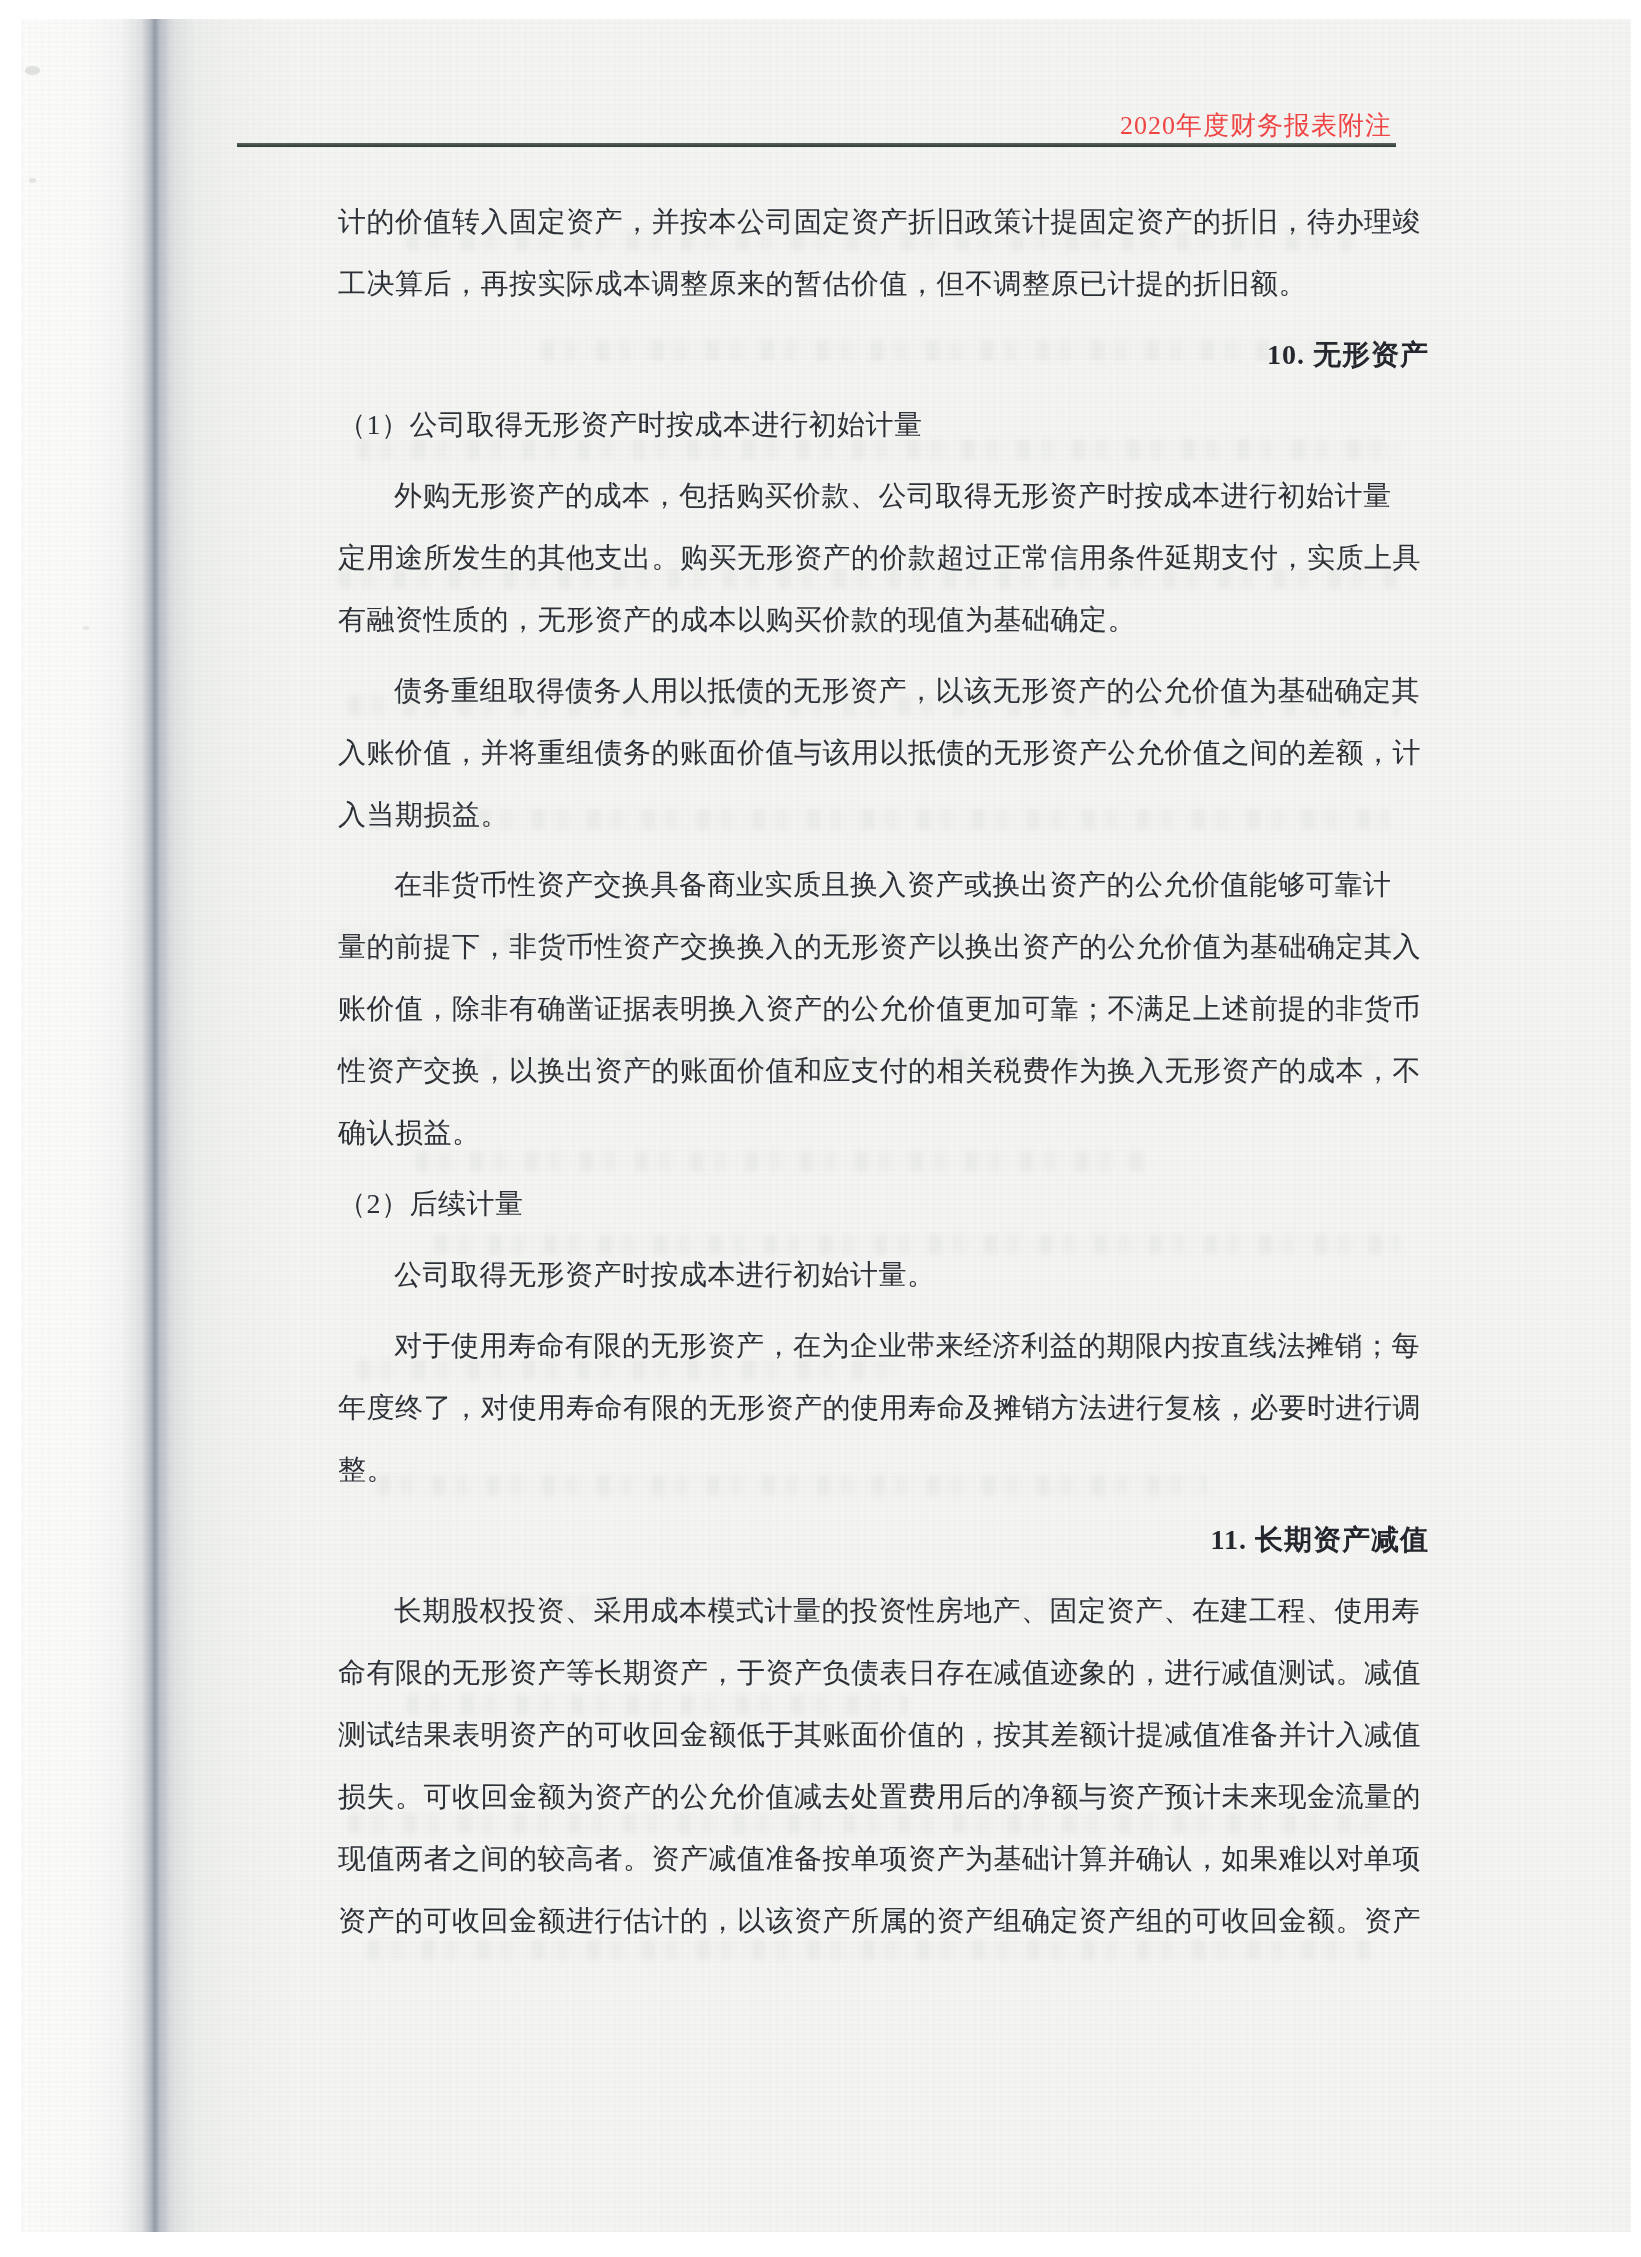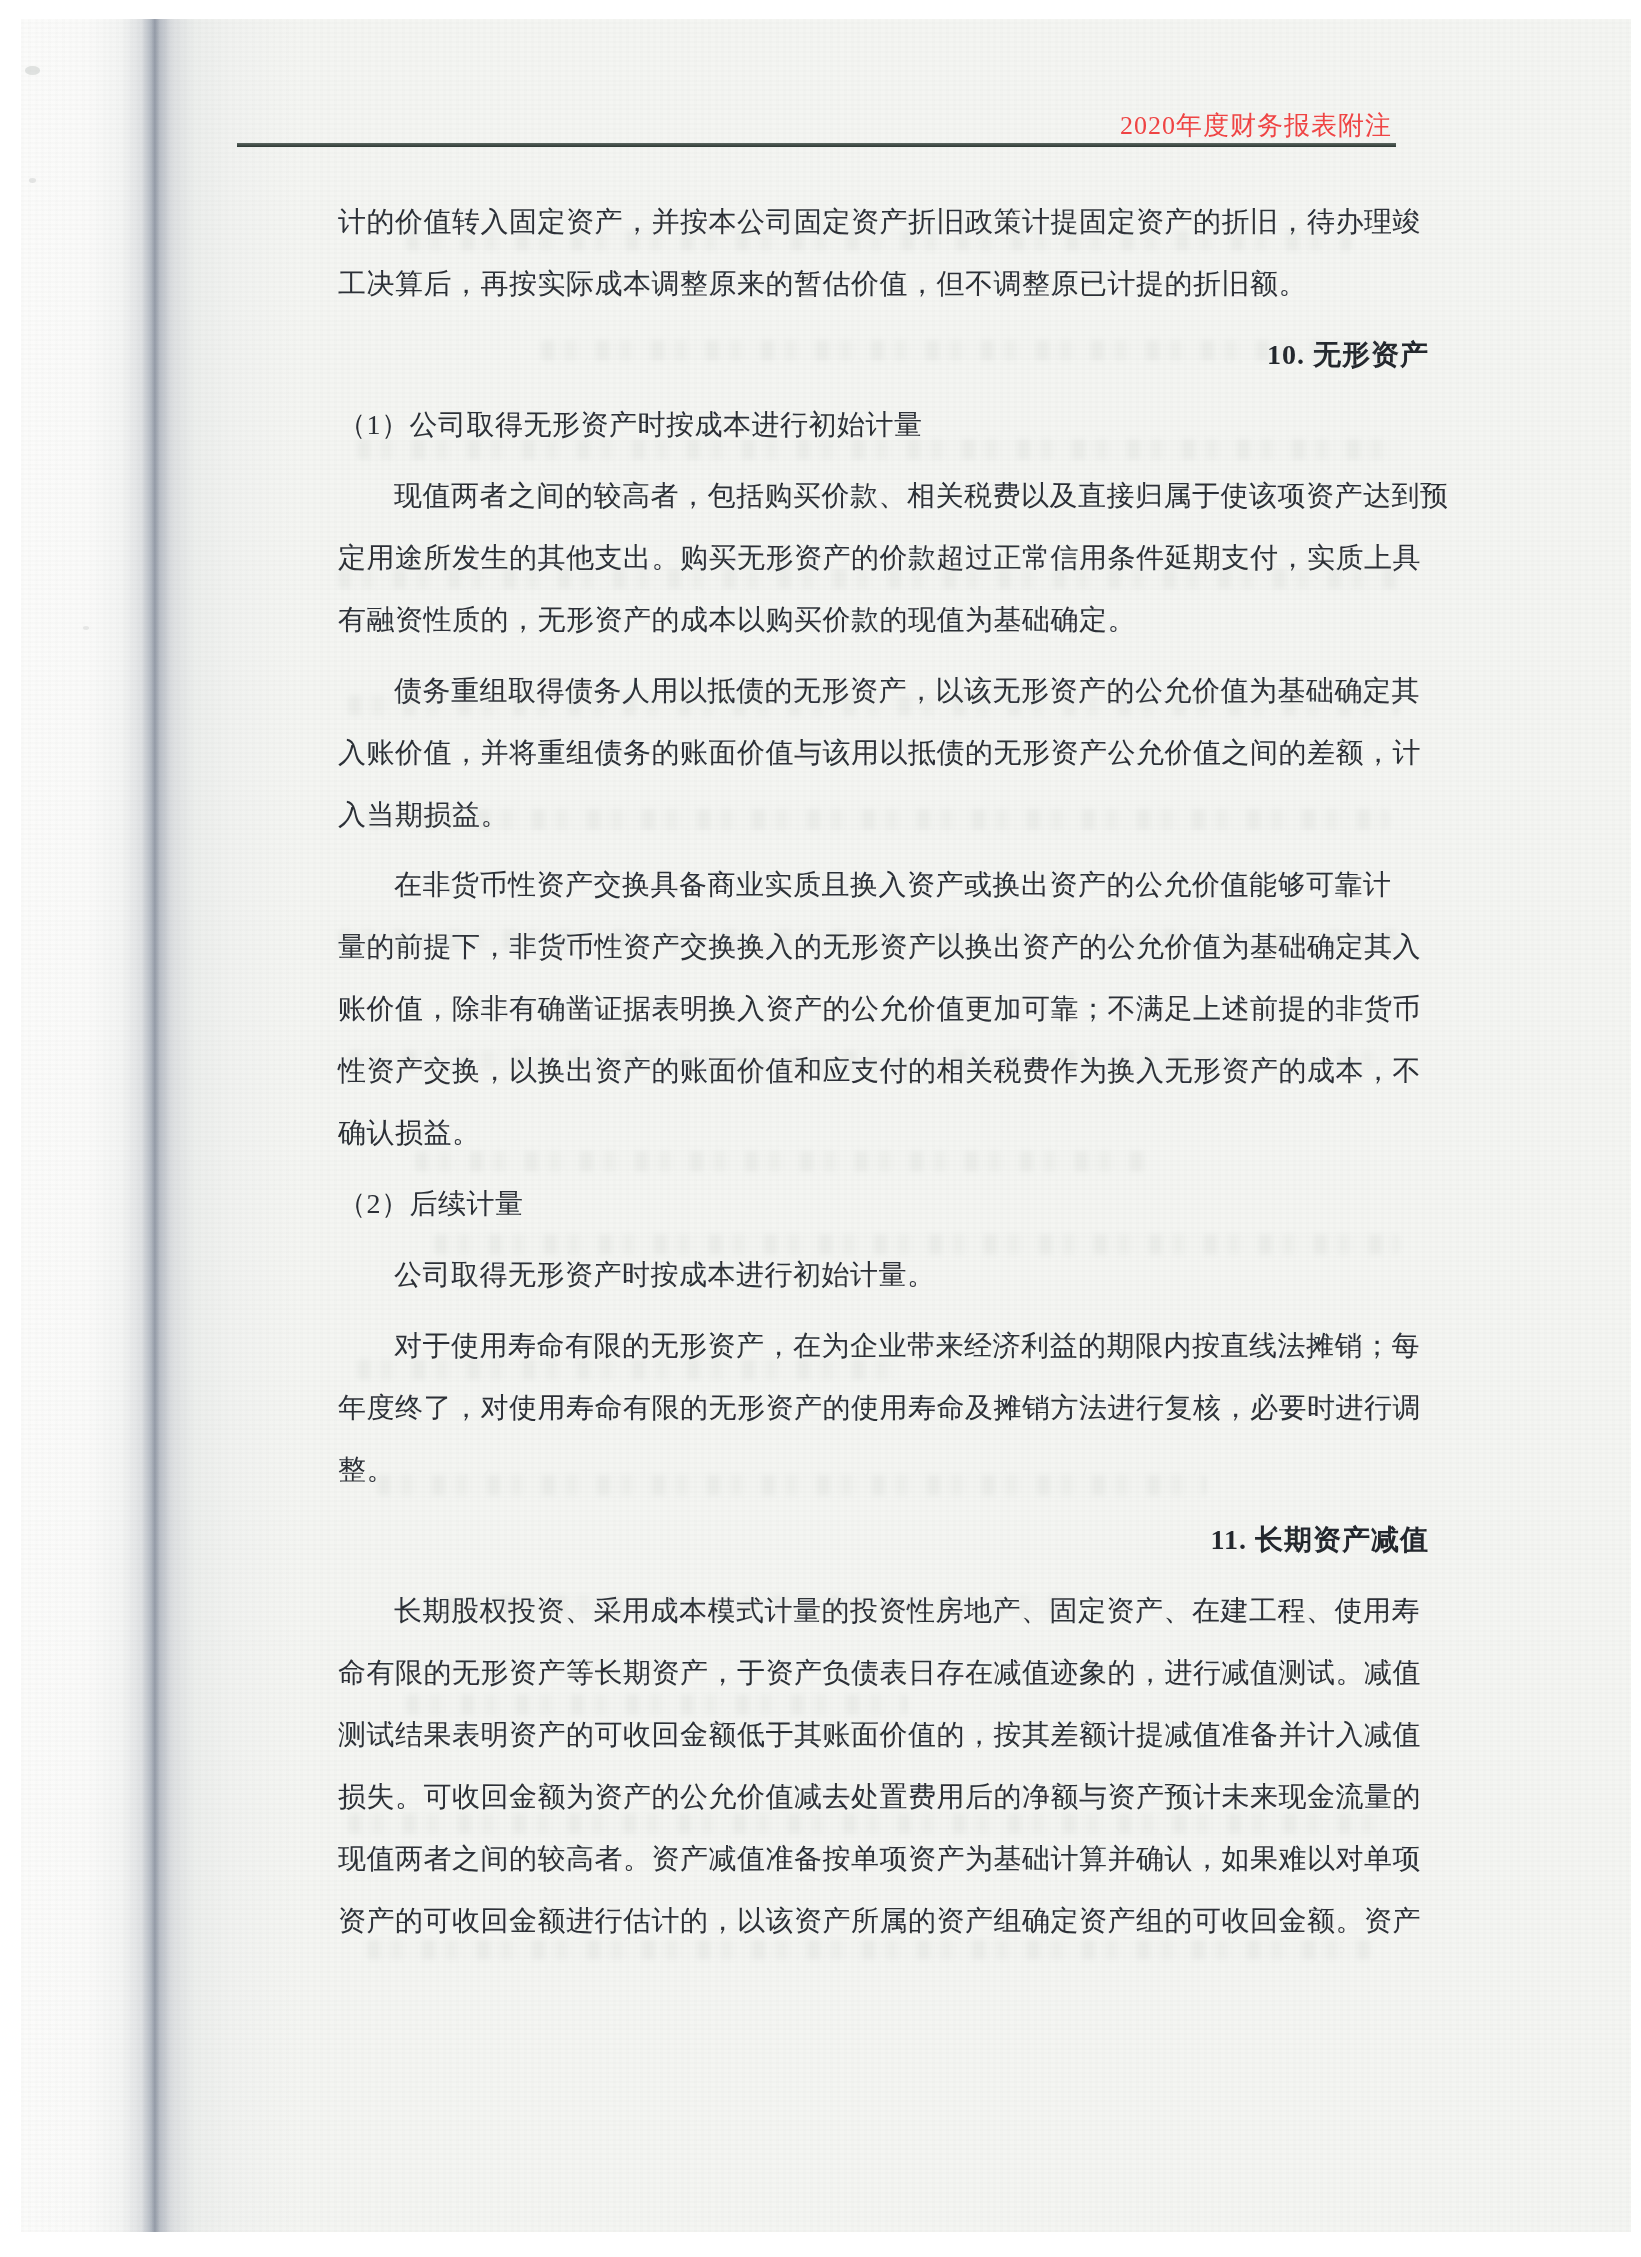--- a/index.html
+++ b/index.html
@@ -70,21 +70,21 @@
       <div class="line">计的价值转入固定资产，并按本公司固定资产折旧政策计提固定资产的折旧，待办理竣</div>
       <div class="line">工决算后，再按实际成本调整原来的暂估价值，但不调整原已计提的折旧额。</div>
     </div>
     <div class="block heading">
       <div class="line">10. 无形资产</div>
     </div>
     <div class="block subheading">
       <div class="line">（1）公司取得无形资产时按成本进行初始计量</div>
     </div>
     <div class="block paragraph">
-      <div class="line indent">现值两者之间的较高者，包括购买价款、相关税费以及直接归属于使该项资产达到预</div>
+      <div class="line indent">外购无形资产的成本，包括购买价款、公司取得无形资产时按成本进行初始计量</div>
       <div class="line">定用途所发生的其他支出。购买无形资产的价款超过正常信用条件延期支付，实质上具</div>
       <div class="line">有融资性质的，无形资产的成本以购买价款的现值为基础确定。</div>
     </div>
     <div class="block paragraph">
       <div class="line indent">债务重组取得债务人用以抵债的无形资产，以该无形资产的公允价值为基础确定其</div>
       <div class="line">入账价值，并将重组债务的账面价值与该用以抵债的无形资产公允价值之间的差额，计</div>
       <div class="line">入当期损益。</div>
     </div>
     <div class="block paragraph">
       <div class="line indent">在非货币性资产交换具备商业实质且换入资产或换出资产的公允价值能够可靠计</div>

